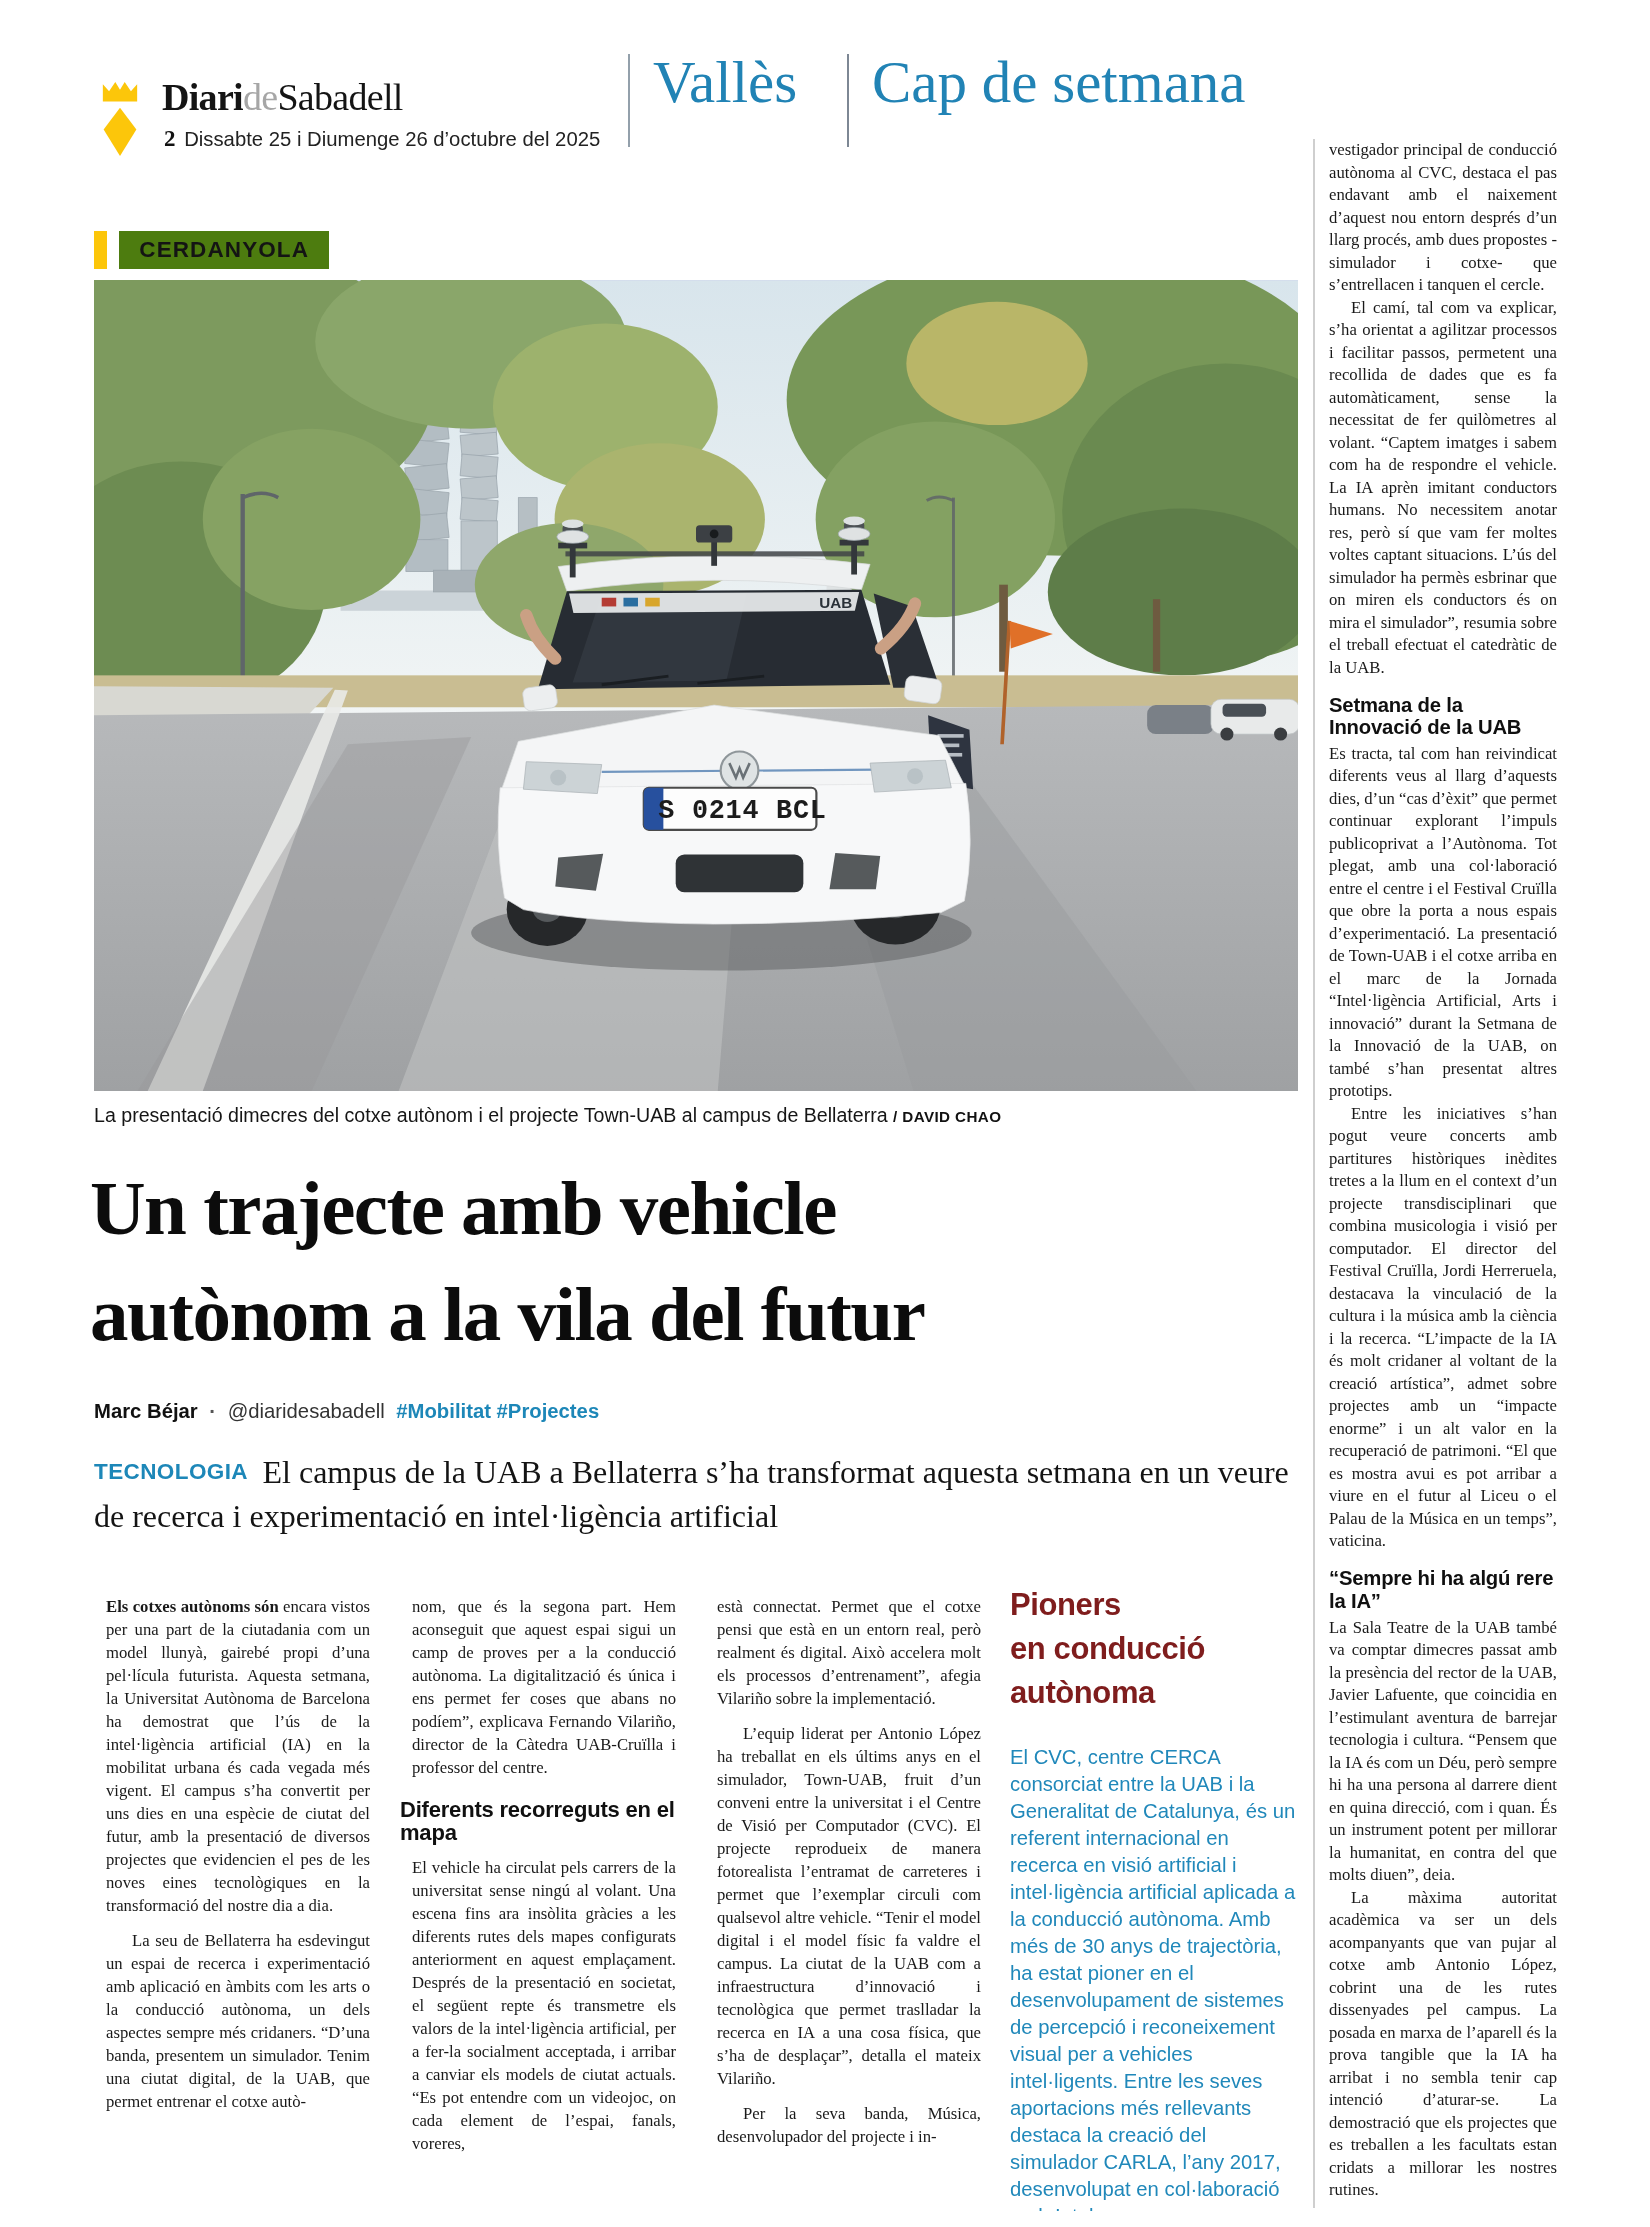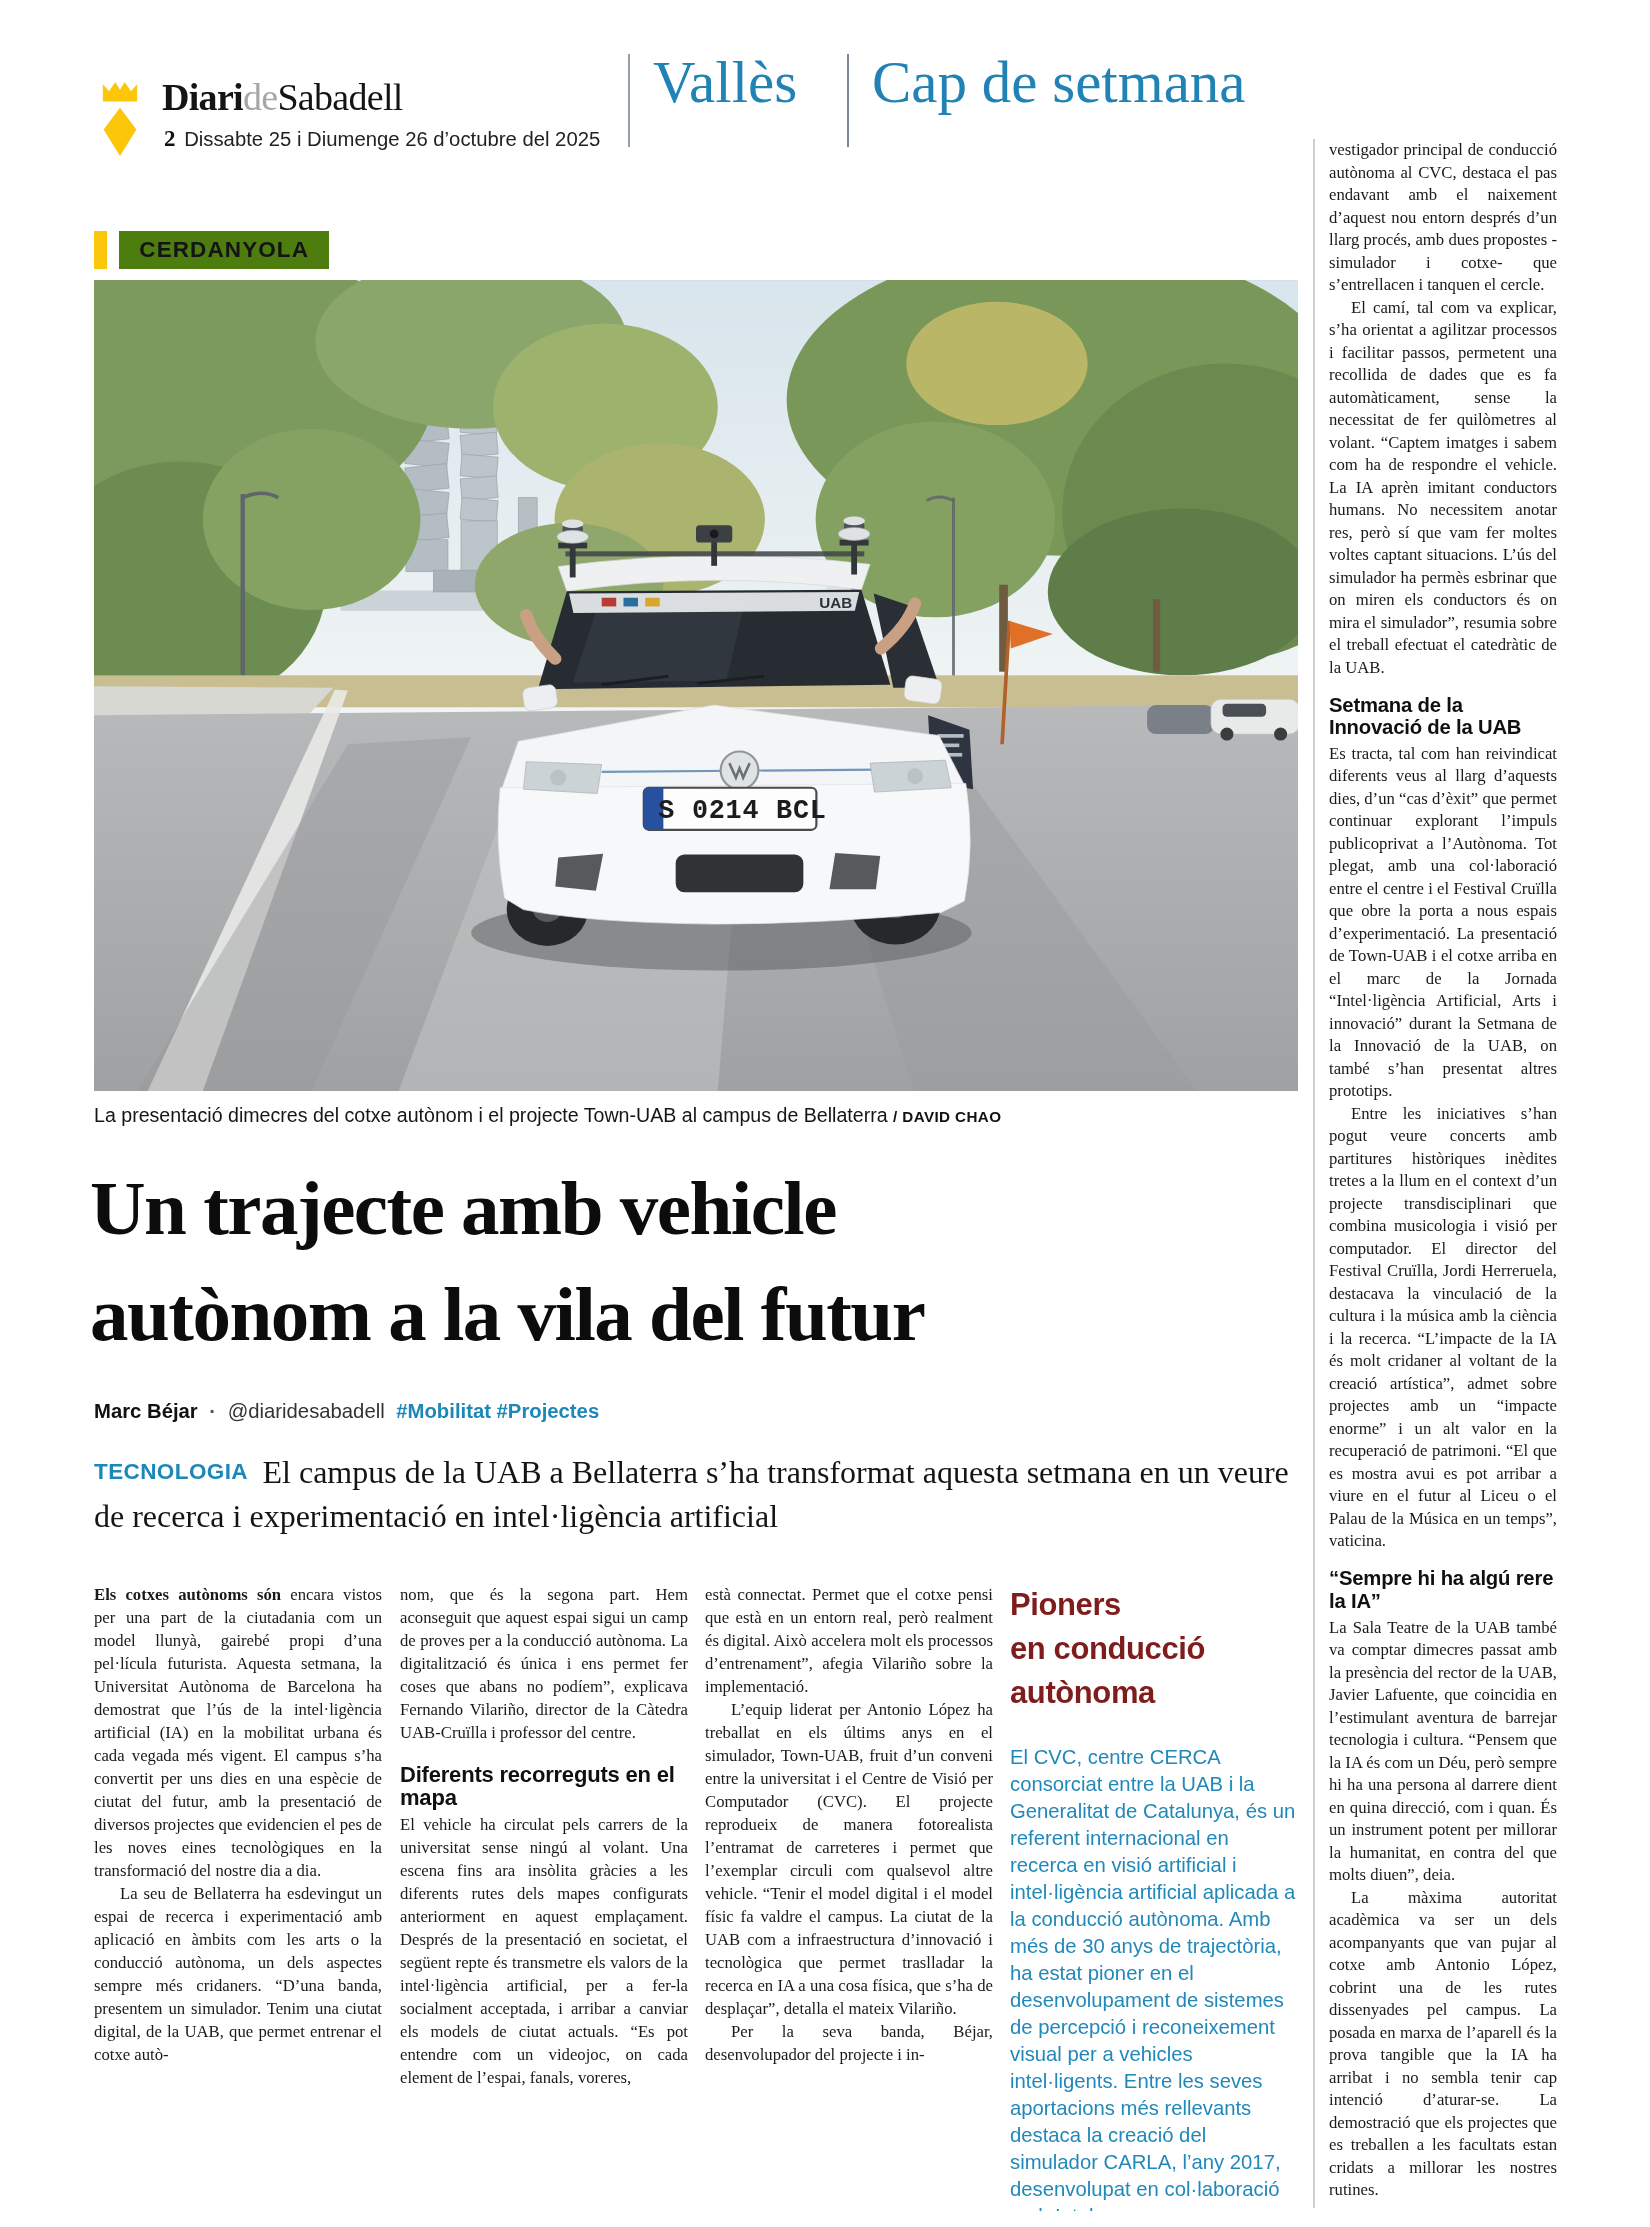--- a/index.html
+++ b/index.html
@@ -46,21 +46,21 @@
   .byline .tags{color:#1d87b8;font-weight:700;}
   .standfirst{position:absolute;left:94px;top:1452px;width:1213px;
               font-size:32px;line-height:41px;color:#141414;}
   .sf-kicker{font-family:"Liberation Sans",sans-serif;font-weight:700;color:#1d87b8;
              font-size:22.5px;letter-spacing:0.4px;margin-right:14.5px;position:relative;top:-3.6px;}
 
   
   .col{position:absolute;top:1583px;height:628px;width:288px;overflow:hidden;
        text-align:justify;font-size:16.7px;line-height:23px;color:#191919;}
   .c1{left:94px;} .c2{left:400px;} .c3{left:705px;} .c4{left:1010px;overflow:hidden;}
-  .col p{margin:0;}
+  .col p{margin:12px;}
   .col p.ind{text-indent:26px;}
   .lead-in{font-weight:700;}
   .subhead{font-family:"Liberation Sans",sans-serif;font-weight:700;font-size:22px;
            margin:19px 0 4.4px;text-align:left;letter-spacing:-0.2px;color:#101010;}
 
   
   .pioners-title{font-family:"Liberation Sans",sans-serif;font-weight:800;font-size:31px;
                  line-height:44px;color:#7f1d1d;white-space:pre-line;letter-spacing:-0.4px;text-align:left;}
   .pioners-body{margin-top:29px;font-family:"Liberation Sans",sans-serif;font-size:20.3px;
                 line-height:27px;color:#2088ba;text-align:left;}
@@ -287,21 +287,21 @@
 
   <div class="col c2">
     <p>nom, que és la segona part. Hem aconseguit que aquest espai sigui un camp de proves per a la conducció autònoma. La digitalització és única i ens permet fer coses que abans no podíem”, explicava Fernando Vilariño, director de la Càtedra UAB-Cruïlla i professor del centre.</p>
     <div class="subhead">Diferents recorreguts en el mapa</div>
     <p>El vehicle ha circulat pels carrers de la universitat sense ningú al volant. Una escena fins ara insòlita gràcies a les diferents rutes dels mapes configurats anteriorment en aquest emplaçament. Després de la presentació en societat, el següent repte és transmetre els valors de la intel·ligència artificial, per a fer-la socialment acceptada, i arribar a canviar els models de ciutat actuals. “Es pot entendre com un videojoc, on cada element de l’espai, fanals, voreres,</p>
   </div>
 
   <div class="col c3">
     <p>està connectat. Permet que el cotxe pensi que està en un entorn real, però realment és digital. Això accelera molt els processos d’entrenament”, afegia Vilariño sobre la implementació.</p>
     <p class="ind">L’equip liderat per Antonio López ha treballat en els últims anys en el simulador, Town-UAB, fruit d’un conveni entre la universitat i el Centre de Visió per Computador (CVC). El projecte reprodueix de manera fotorealista l’entramat de carreteres i permet que l’exemplar circuli com qualsevol altre vehicle. “Tenir el model digital i el model físic fa valdre el campus. La ciutat de la UAB com a infraestructura d’innovació i tecnològica que permet traslladar la recerca en IA a una cosa física, que s’ha de desplaçar”, detalla el mateix Vilariño.</p>
-    <p class="ind">Per la seva banda, Béjar, desenvolupador del projecte i in-</p>
+    <p class="ind">Per la seva banda, Música, desenvolupador del projecte i in-</p>
   </div>
 
   <div class="col c4">
     <div class="pioners-title">Pioners
 en conducció
 autònoma</div>
     <div class="pioners-body">El CVC, centre CERCA consorciat entre la UAB i la Generalitat de Catalunya, és un referent internacional en recerca en visió artificial i intel·ligència artificial aplicada a la conducció autònoma. Amb més de 30 anys de trajectòria, ha estat pioner en el desenvolupament de sistemes de percepció i reconeixement visual per a vehicles intel·ligents. Entre les seves aportacions més rellevants destaca la creació del simulador CARLA, l’any 2017, desenvolupat en col·laboració amb Intel.</div>
   </div>
 
   <div class="vrule"></div>

